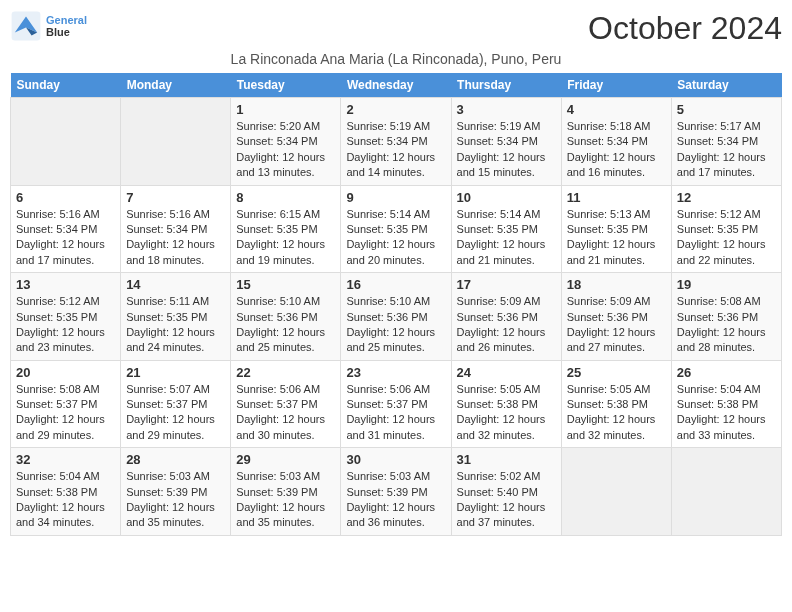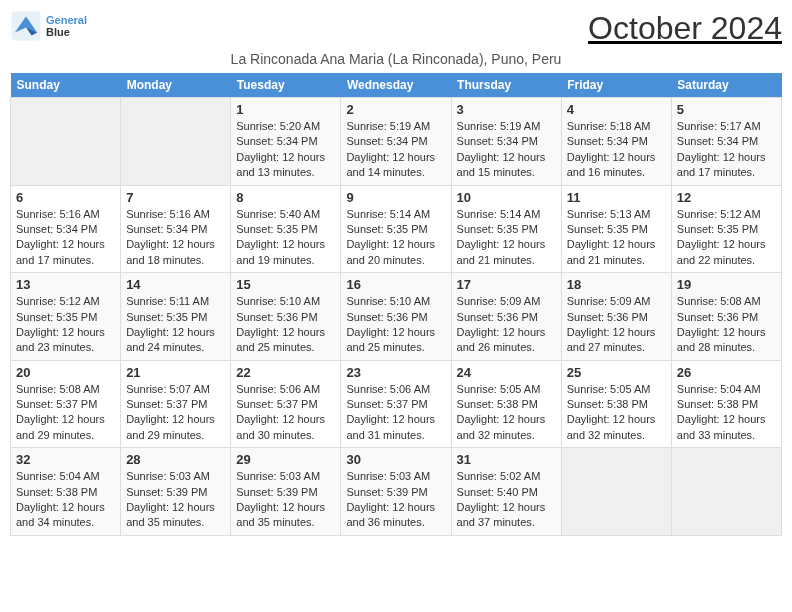--- a/index.html
+++ b/index.html
@@ -29,21 +29,20 @@
     }
     .logo-text span {
       color: #4a90d9;
     }
     .logo-icon {
       width: 32px;
       height: 32px;
     }
     .title-block {
       text-align: right;
-      text-decoration: underline;
     }
     .month-title {
       font-size: 32px;
       color: #333;
       font-weight: normal;
     }
     .subtitle {
       font-size: 14px;
       color: #555;
       text-align: center;
@@ -169,21 +168,21 @@
 Daylight: 12 hours and 17 minutes.</div>
         </td>
         <td>
           <span class="day-num">7</span>
           <div class="day-info" style="white-space: pre-line;">Sunrise: 5:16 AM
 Sunset: 5:34 PM
 Daylight: 12 hours and 18 minutes.</div>
         </td>
         <td>
           <span class="day-num">8</span>
-          <div class="day-info" style="white-space: pre-line;">Sunrise: 5:40 AM
+          <div class="day-info" style="white-space: pre-line;">Sunrise: 6:15 AM
 Sunset: 5:35 PM
 Daylight: 12 hours and 19 minutes.</div>
         </td>
         <td>
           <span class="day-num">9</span>
           <div class="day-info" style="white-space: pre-line;">Sunrise: 5:14 AM
 Sunset: 5:35 PM
 Daylight: 12 hours and 20 minutes.</div>
         </td>
         <td>

